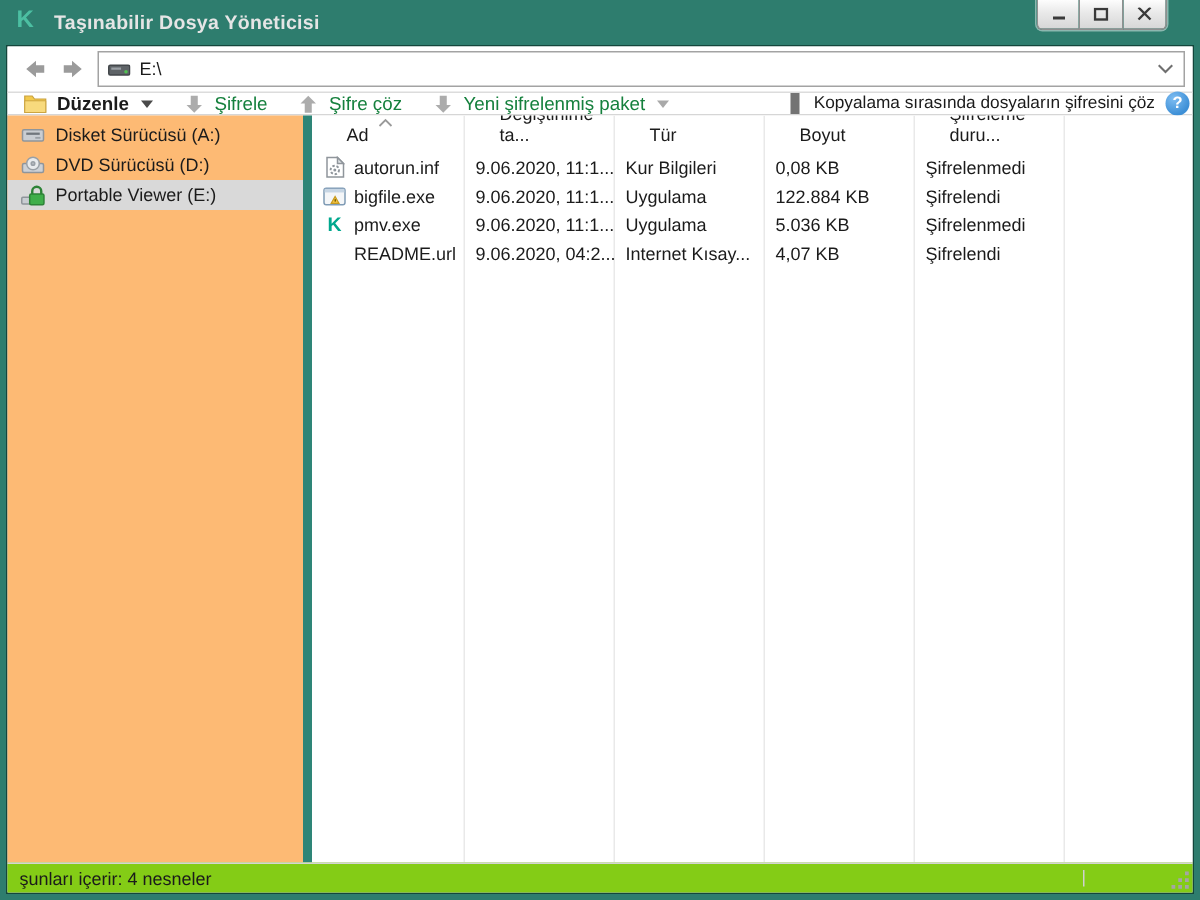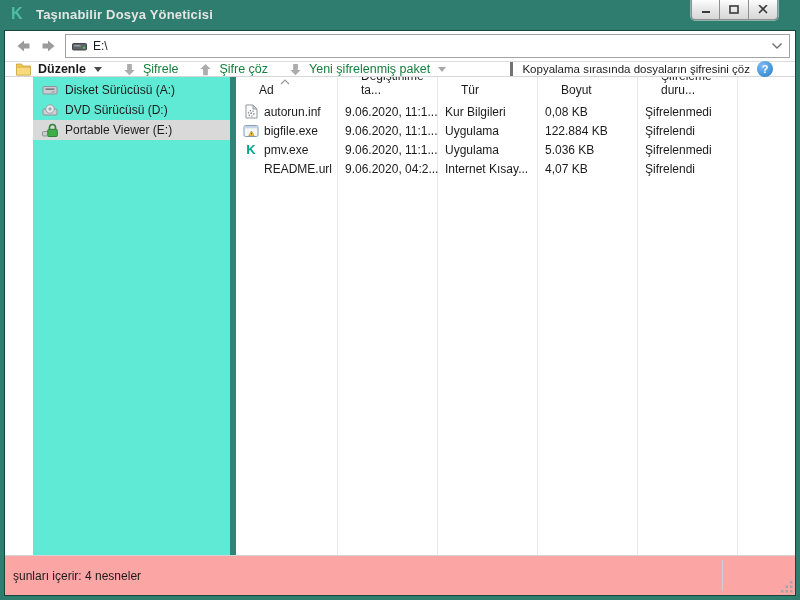--- a/index.html
+++ b/index.html
@@ -28,26 +28,26 @@
   .addr-text { margin-left:6px; font-size:12px; color:#1b1b1b; }
   .addr-chev { margin-left:auto; display:flex; align-items:center; }
   
   .toolbar { height:16px; border-top:1px solid #dcdcdc; border-bottom:1px solid #d6d6d6; display:flex; align-items:center; padding-left:10px; background:#ffffff; flex:0 0 auto; white-space:nowrap; }
   .tool-btn { display:flex; align-items:center; gap:6px; margin-right:20px; cursor:default; }
   .tool-btn .lbl { font-size:12.5px; }
   .tool-btn.enabled .lbl { color:#1b1b1b; font-weight:bold; }
   .tool-btn.disabled .lbl { color:#15803d; }
   .caret-dark { width:0; height:0; border-left:4px solid transparent; border-right:4px solid transparent; border-top:5px solid #4a4a4a; margin-left:2px; }
   .caret-gray { width:0; height:0; border-left:4px solid transparent; border-right:4px solid transparent; border-top:5px solid #a9a9a9; margin-left:2px; }
-  .toolbar-right { margin-left:auto; display:flex; align-items:center; gap:7px; border-left:3px solid #737373; height:100%; padding:0 22px 0 9px; }
+  .toolbar-right { margin-left:auto; display:flex; align-items:center; gap:7px; border-left:6px solid #737373; height:100%; padding:0 2px 0 9px; }
   .toolbar-right .lbl { font-size:11.5px; color:#1b1b1b; }
   .help-icon { width:16px; height:16px; border-radius:50%; background:radial-gradient(circle at 35% 30%,#7ebdf2,#3d8fd6 70%); color:#ffffff; font-size:11px; font-weight:bold; display:flex; align-items:center; justify-content:center; }
   
   .main { flex:1; display:flex; min-height:0; }
-  .sidebar { width:197px; background:#5eead4; padding-top:3px;margin-left:28px; }
+  .sidebar { width:197px; background:#fdba74; padding-top:3px; }
   .drive-item { height:20px; display:flex; align-items:center; gap:7px; padding-left:9px; cursor:default; }
   .drive-item.selected { background:#d9d9d9; }
   .drive-item .lbl { font-size:12px; }
   .splitter { width:6px; background:#2e8577; cursor:col-resize; }
   
   .filelist { flex:1; position:relative; background:#ffffff; overflow:hidden; }
   .grid-line { position:absolute; top:0; bottom:0; width:1px; background:#e9e9e9; }
   .sort-chev { position:absolute; top:2px; left:44px; }
   .lv-header { position:absolute; top:0; left:0; right:0; height:25px; display:flex; }
   .hcell { display:flex; align-items:flex-end; padding:0 0 5px 23px; font-size:12px; color:#1b1b1b; cursor:default; }
@@ -56,21 +56,21 @@
   .cell { padding-left:7px; font-size:12px; overflow:hidden; white-space:nowrap; }
   .col-name { width:102px; }
   .col-mod  { width:100px; }
   .col-type { width:100px; }
   .col-size { width:100px; }
   .col-enc  { width:100px; }
   .name-wrap { display:flex; align-items:center; gap:5px; }
   .file-ico { width:16px; height:16px; display:flex; align-items:center; justify-content:center; flex:0 0 16px; }
   .k-glyph { color:#00a88e; font-weight:bold; font-size:13px; }
   
-  .statusbar { height:40px; background:#fca5a5; border-top:1px solid #d4d4d4; display:flex; align-items:center; padding-left:8px; position:relative; flex:0 0 auto; }
+  .statusbar { height:20px; background:#84cc16; border-top:1px solid #d4d4d4; display:flex; align-items:center; padding-left:8px; position:relative; flex:0 0 auto; }
   .statusbar .lbl { font-size:12px; color:#1b1b1b; }
   .status-sep { position:absolute; right:72px; top:4px; bottom:4px; width:1px; background:#d0d0d0; }
   .grip { position:absolute; right:1px; bottom:1px; }
 </style>
 </head>
 <body>
 
 <div class="titlebar">
   <span class="k-logo">K</span>
   <span class="win-title">Taşınabilir Dosya Yöneticisi</span>

